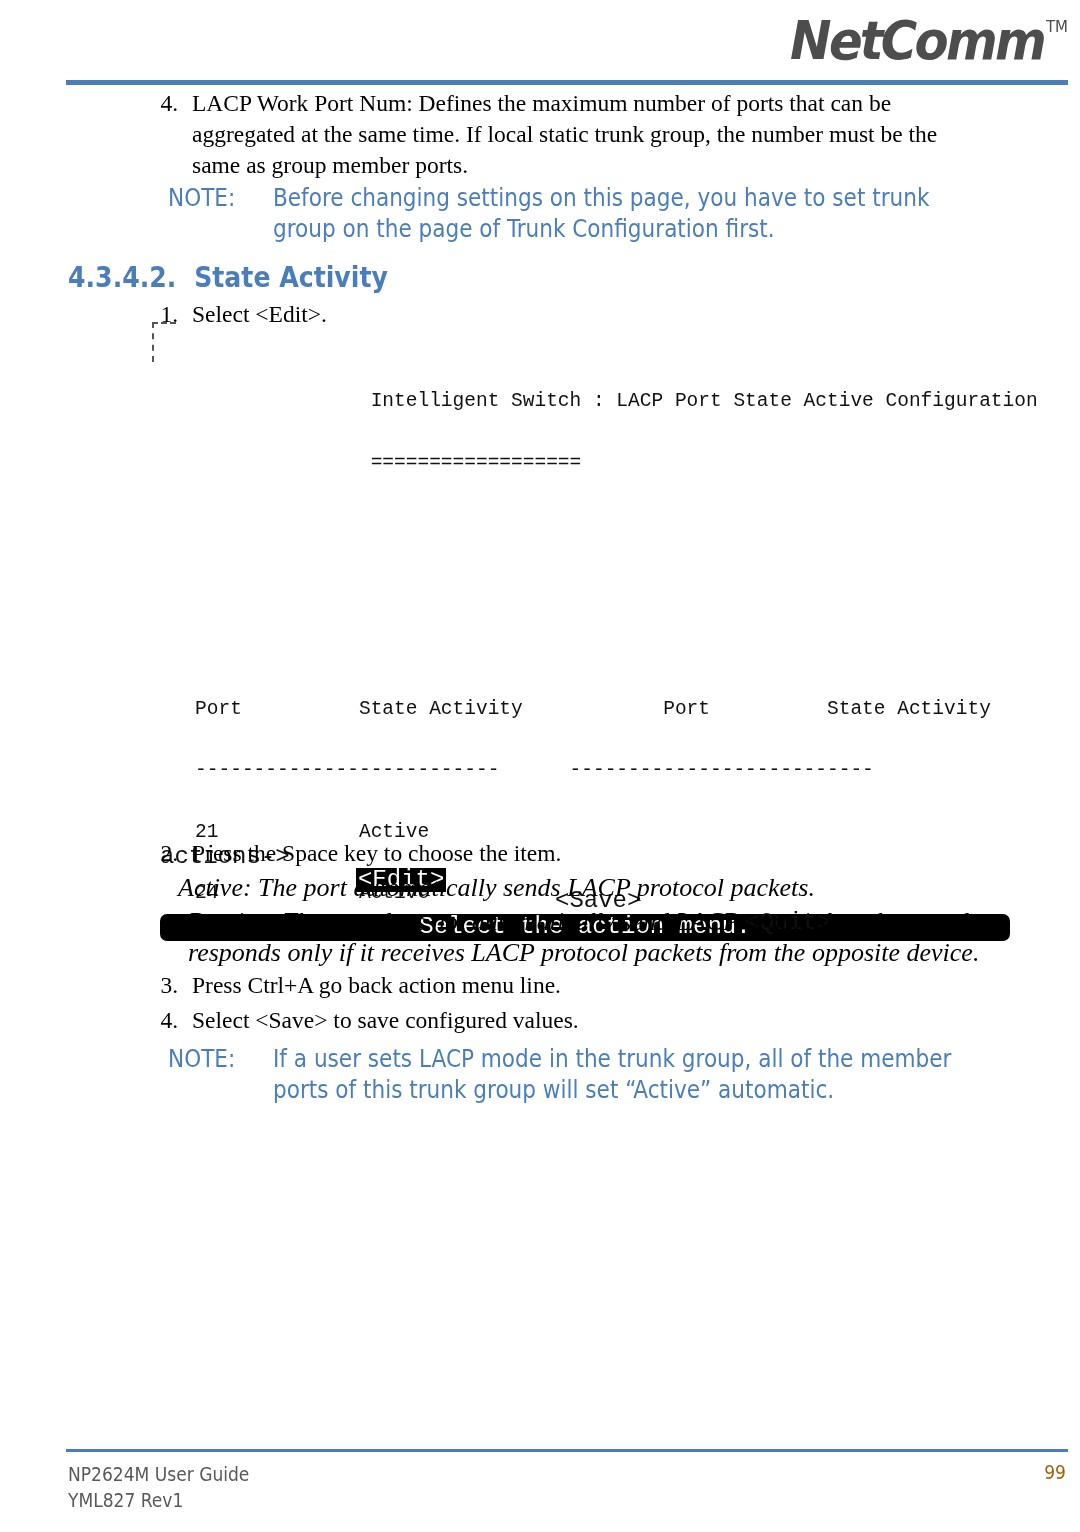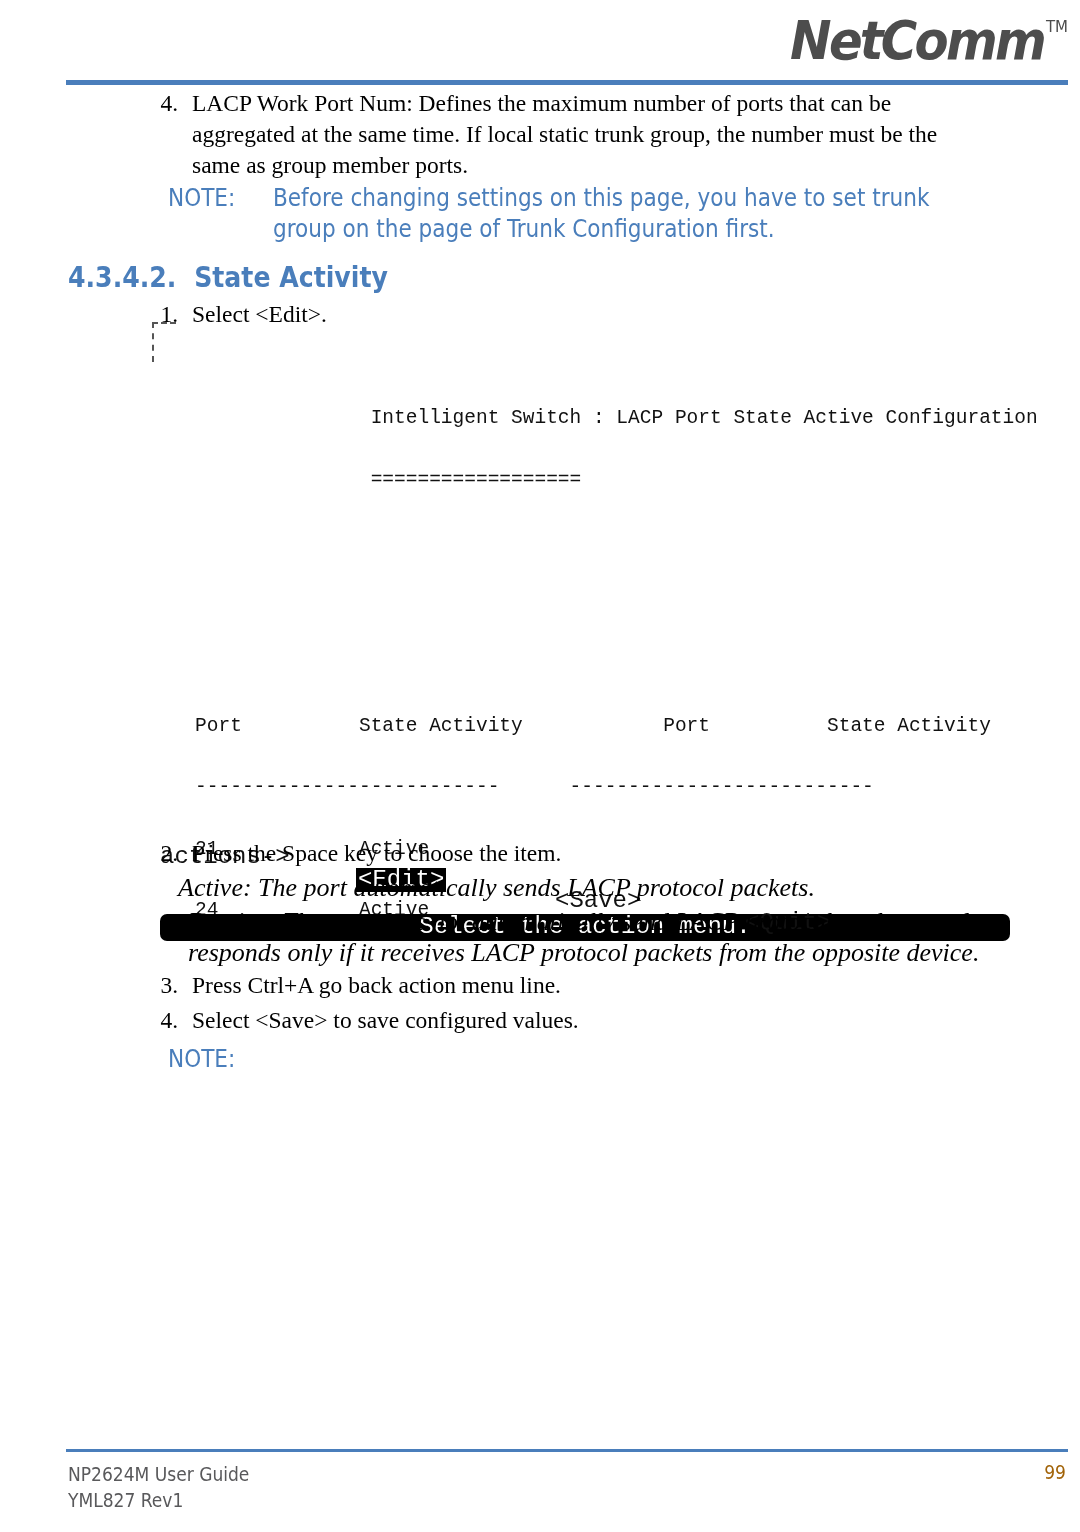--- a/index.html
+++ b/index.html
@@ -119,21 +119,21 @@
     letter-spacing: 0px;
   }
   .section-heading .sec-title {
     margin-left: 9px;
   }
 
   
   .terminal {
     position: absolute;
     left: 160px;
-    top: 367px;
+    top: 350px;
     width: 860px;
     font-family: "Liberation Mono", "DejaVu Sans Mono", monospace;
     font-size: 19.5px;
     line-height: 20.5px;
     color: #111;
     white-space: pre;
   }
   .term-line { white-space: pre; display: block; height: 20.5px; }
 
   .hl {
@@ -261,20 +261,21 @@
     <span class="txt">Press Ctrl+A go back action menu line.</span>
   </div>
 
   <div class="numlist-item" style="left:140px; top:1005px; width:700px;">
     <span class="num">4.</span>
     <span class="txt">Select &lt;Save&gt; to save configured values.</span>
   </div>
 
   <div class="note-block" style="left:168px; top:1044px; width:840px;">
     <span class="note-label">NOTE:</span>
+    <span class="note-body">If a user sets LACP mode in the trunk group, all of the member ports of this trunk group will set “Active” automatic.</span>
   </div>
 
   <div class="footer-rule"></div>
   <div class="footer-left">
     <div>NP2624M User Guide</div>
     <div>YML827 Rev1</div>
   </div>
   <div class="footer-page">99</div>
 
 </div>

